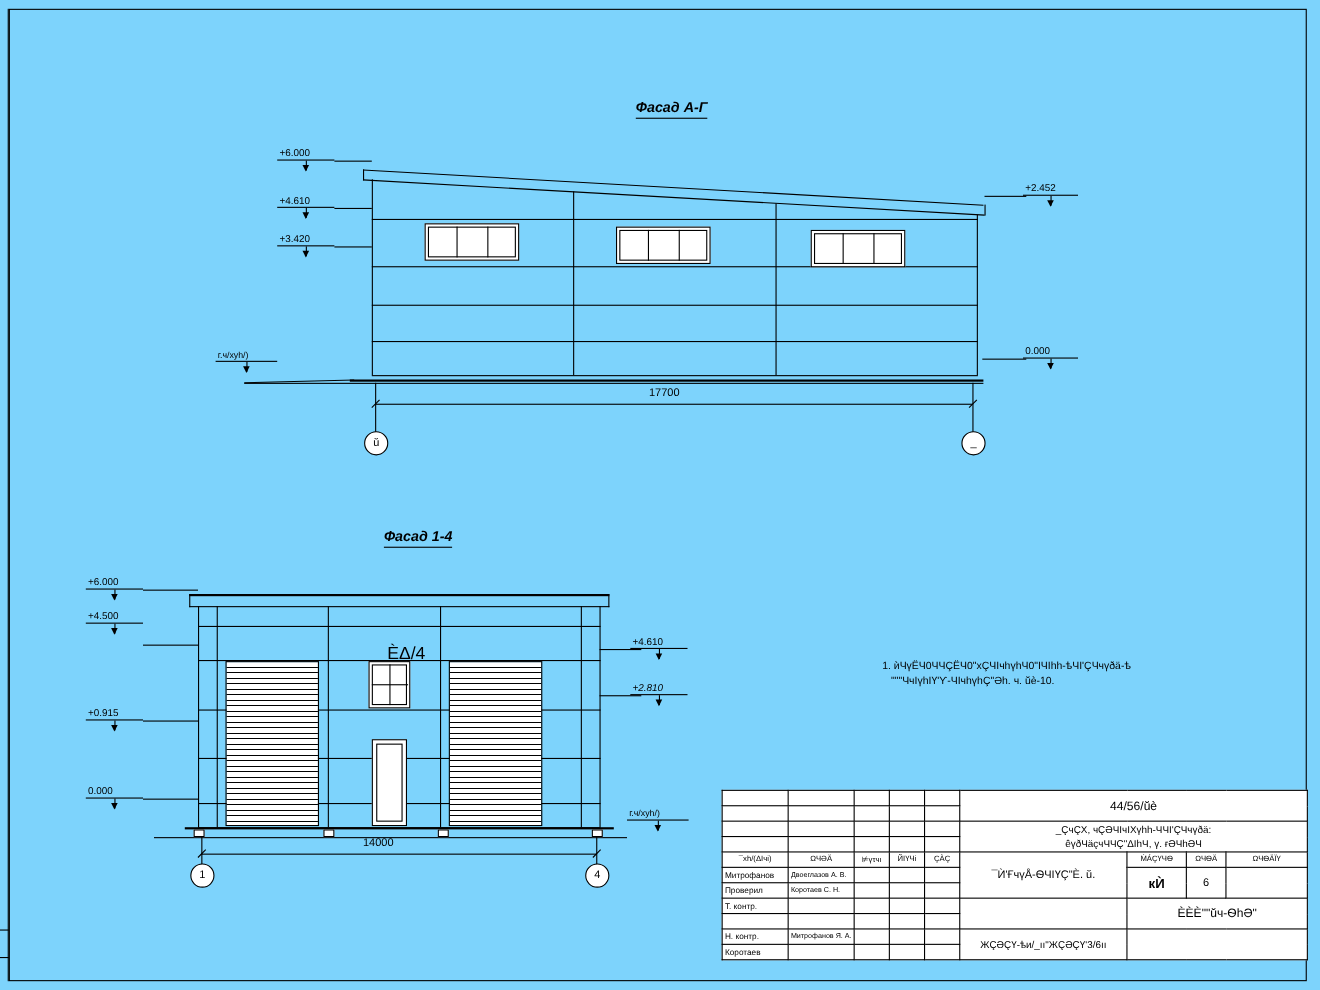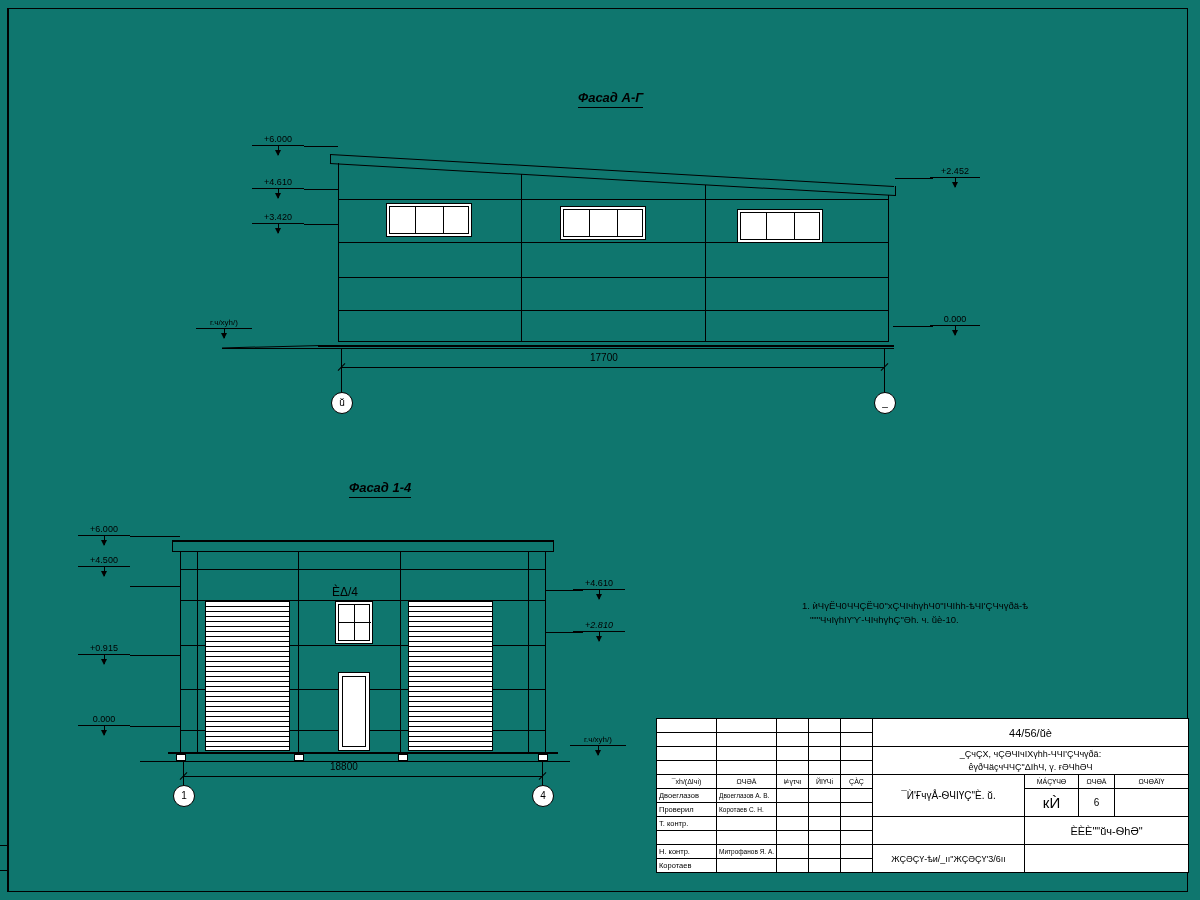--- a/index.html
+++ b/index.html
@@ -13,21 +13,21 @@
     position: relative;
     font-family: "Liberation Sans", sans-serif;
     color: #000000;
     overflow: hidden;
   }
   .sheet {
     position: absolute;
     left: 0; top: 0;
     width: 1200px;
     height: 900px;
-    background: #0f766e;
+    background: #7dd3fc;
   }
   
   .frame-outer {
     position: absolute;
     left: 8px; top: 8px;
     width: 1180px; height: 884px;
     border: 1px solid #000;
     box-sizing: border-box;
   }
   .frame-left-col {
@@ -75,21 +75,20 @@
   
   .lev {
     position: absolute;
     font-size: 9px;
     white-space: nowrap;
   }
   .lev .txt {
     display: block;
     border-bottom: 1px solid #000;
     padding: 0 2px 1px 2px;
-    text-align: center;
   }
   .lev .arw {
     display: block;
     position: relative;
     height: 10px;
   }
   .lev .arw:before {
     content: "";
     position: absolute;
     left: 50%;
@@ -323,21 +322,21 @@
   <div class="win" style="left:335px; top:601px; width:38px; height:43px;">
     <div class="inner"></div>
     <div class="mull" style="left:18px;"></div>
     <div class="ln hline" style="left:2px; top:20px; width:33px;"></div>
   </div>
 
   <div class="door" style="left:338px; top:672px; width:32px; height:79px;">
     <div class="inner" style="position:absolute; left:3px; right:3px; top:3px; bottom:3px; border:1px solid #000;"></div>
   </div>
 
-  <div class="lbl" style="left:332px; top:586px; font-size:12px;">ÈΔ/4</div>
+  <div class="lbl" style="left:352px; top:586px; font-size:16px;">ÈΔ/4</div>
 
   <div class="ln hline" style="left:168px; top:752px; width:390px; height:2px;"></div>
   <div class="ln hline" style="left:140px; top:761px; width:430px;"></div>
   <div class="ln" style="left:176px; top:754px; width:10px; height:7px; border:1px solid #000; box-sizing:border-box; background:#fff;"></div>
   <div class="ln" style="left:294px; top:754px; width:10px; height:7px; border:1px solid #000; box-sizing:border-box; background:#fff;"></div>
   <div class="ln" style="left:398px; top:754px; width:10px; height:7px; border:1px solid #000; box-sizing:border-box; background:#fff;"></div>
   <div class="ln" style="left:538px; top:754px; width:10px; height:7px; border:1px solid #000; box-sizing:border-box; background:#fff;"></div>
 
   <div class="lev" style="left:78px; top:524px; width:52px;">
     <span class="txt">+6.000</span>
@@ -378,21 +377,21 @@
   <div class="lev" style="left:570px; top:735px; width:56px;">
     <span class="txt" style="font-size:8px;">г.ч/хуһ/)</span>
     <span class="arw"></span>
   </div>
 
   <div class="dim-tick" style="left:183px; top:761px; height:44px;"></div>
   <div class="dim-tick" style="left:542px; top:761px; height:44px;"></div>
   <div class="dim-line" style="left:183px; top:776px; width:359px;"></div>
   <div class="dim-tick" style="left:183px; top:771px; height:10px; transform:rotate(45deg);"></div>
   <div class="dim-tick" style="left:542px; top:771px; height:10px; transform:rotate(45deg);"></div>
-  <div class="dim-val" style="left:330px; top:761px;">18800</div>
+  <div class="dim-val" style="left:330px; top:761px;">14000</div>
 
   <div class="bubble" style="left:173px; top:785px;">1</div>
   <div class="bubble" style="left:532px; top:785px;">4</div>
 
   <div class="notes" style="left:802px; top:600px;">1. ѝЧүЁЧ0ЧЧÇЁЧ0"хÇЧІчһүһЧ0"ІЧІһһ-ѣЧІ'ÇЧчүðä-ѣ</div>
   <div class="notes" style="left:810px; top:614px;">"""ЧчІүһІҮ'Ƴ-ЧІчһүһÇ"Әһ. ч. ŭè-10.</div>
 
   <table class="stamp" style="left:656px; top:718px; width:532px;">
     <colgroup>
       <col style="width:60px">
@@ -444,26 +443,26 @@
       <td class="h">ΩЧӘÄ</td>
       <td class="h">⊭үτчı</td>
       <td class="h">ЙІҮЧі</td>
       <td class="h">ÇÀÇ</td>
       <td rowspan="3" class="big" style="font-size:10px;">¯Ѝ'ҒчүÅ-ѲЧІҮÇ"È. ŭ.</td>
       <td class="h">ṀÁÇҮЧѲ</td>
       <td class="h">ΩЧѲÄ</td>
       <td class="h">ΩЧѲÄЇҮ</td>
     </tr>
     <tr>
-      <td>Двоеглазов</td>
+      <td>Митрофанов</td>
       <td class="mini">Двоеглазов А. В.</td>
       <td></td>
           <td></td>
           <td></td>
-      <td class="c" rowspan="2" style="font-size:15px;">кЍ</td>
+      <td class="c" rowspan="2" style="font-size:12px;font-weight:bold;">кЍ</td>
       <td class="c" rowspan="2" style="font-size:10px;">6</td>
       <td class="c" rowspan="2"></td>
     </tr>
     <tr>
       <td>Проверил</td>
       <td class="mini">Коротаев С. Н.</td>
       <td></td>
           <td></td>
           <td></td>
     </tr>

